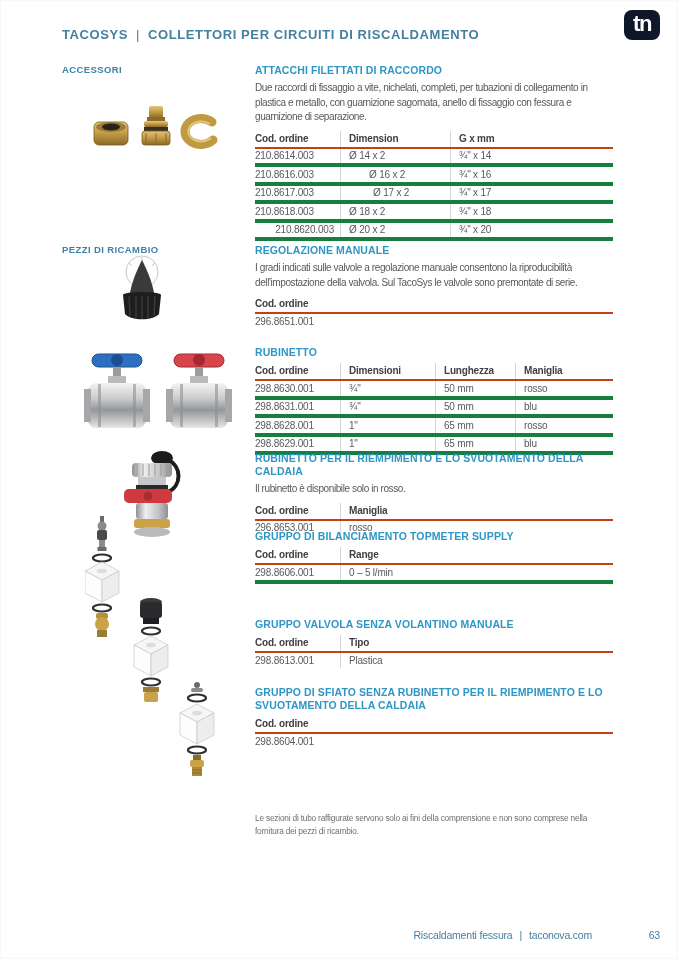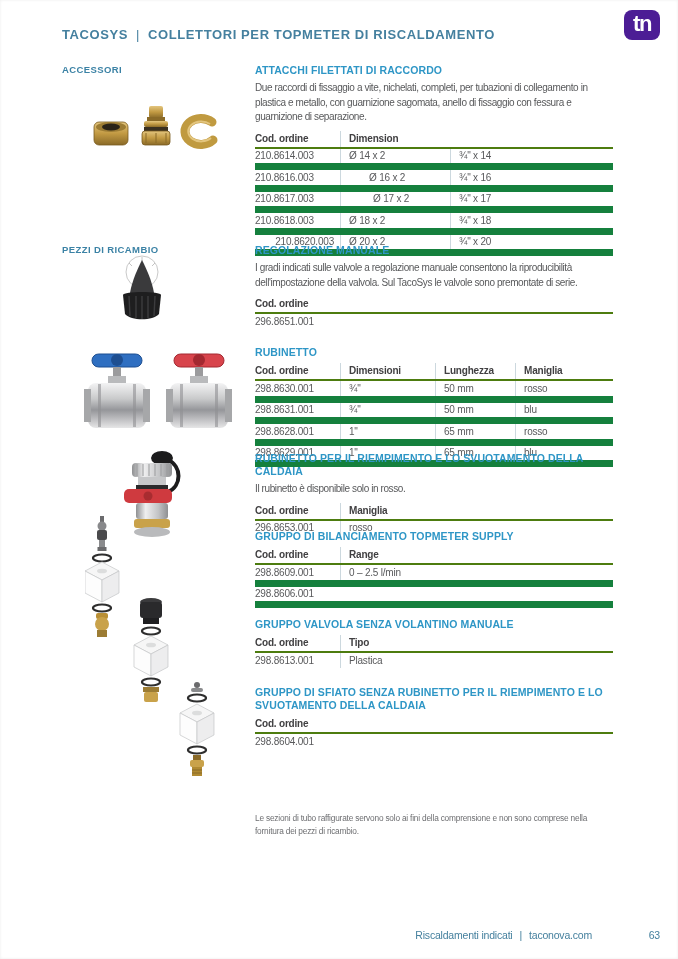--- a/index.html
+++ b/index.html
@@ -12,21 +12,21 @@
   .abs { position:absolute; }
 
   
   #header-title {
     left:62px; top:27px; font-size:13px; font-weight:bold;
     color:#45809f; letter-spacing:0.6px; white-space:nowrap;
   }
   #header-title .pipe { font-weight:400; padding:0 8px; }
   #logo {
     right:18px; top:10px; width:36px; height:30px;
-    background:#4c1d95; border-radius:8px;
+    background:#0f172a; border-radius:8px;
     color:#ffffff; font-weight:bold; font-size:22px;
     text-align:center; line-height:28px; letter-spacing:-1.5px;
   }
 
   
   .side-label {
     left:62px; font-size:9.5px; font-weight:bold;
     color:#3b82a5; letter-spacing:0.4px;
   }
 
@@ -36,22 +36,22 @@
     font-size:10.5px; font-weight:bold; color:#2e96c6;
     letter-spacing:0.1px; line-height:13px; margin:0 0 4px 0;
   }
   .sec-desc {
     font-size:10px; letter-spacing:-0.4px; color:#58595b;
     line-height:14.5px; margin:0 0 6px 0;
   }
 
   
   .ptable { font-size:10px; letter-spacing:-0.2px; color:#58595b; margin-top:3px; }
-  .thead { display:flex; font-weight:bold; color:#414042; border-bottom:2px solid #4d7c0f; }
-  .trow  { display:flex; border-bottom:7px solid #15803d; }
+  .thead { display:flex; font-weight:bold; color:#414042; border-bottom:2px solid #c2410c; }
+  .trow  { display:flex; border-bottom:4px solid #15803d; }
   .trow.noline { border-bottom:none; }
   .tcell { box-sizing:border-box; padding:1.5px 6px 2px 8px; border-left:1px solid #ccd8de; }
   .tcell.first { border-left:none; padding-left:0; }
   .thead .tcell { padding-top:2px; padding-bottom:3px; }
 
   
   #footnote {
     left:255px; top:812px; width:345px;
     font-size:8.3px; letter-spacing:-0.2px; line-height:12.5px; color:#6d6e71;
   }
@@ -60,21 +60,21 @@
   #footer-left .pipe { padding:0 7px; }
   #footer-page { right:18px; }
 
   
   .prod-img { display:block; }
 </style>
 </head>
 <body>
 
 <div class="abs" id="header-title">
-  <span>TACOSYS</span><span class="pipe">|</span><span>COLLETTORI PER TOPMETER DI RISCALDAMENTO</span>
+  <span>TACOSYS</span><span class="pipe">|</span><span>COLLETTORI PER CIRCUITI DI RISCALDAMENTO</span>
 </div>
 <div class="abs" id="logo">
   <span>tn</span>
 </div>
 
 <div class="abs side-label" style="top:64px">ACCESSORI</div>
 <div class="abs side-label" style="top:244px">PEZZI DI RICAMBIO</div>
 
 <svg class="abs prod-img" style="left:92px; top:100px" width="130" height="52" viewBox="0 0 130 52">
   <defs>
@@ -243,20 +243,21 @@
   </g>
 </svg>
 
 <div class="abs section" style="top:64px">
   <div class="sec-heading">ATTACCHI FILETTATI DI RACCORDO</div>
   <p class="sec-desc">Due raccordi di fissaggio a vite, nichelati, completi, per tubazioni di collegamento in plastica e metallo, con guarnizione sagomata, anello di fissaggio con fessura e guarnizione di separazione.</p>
   <div class="ptable">
       <div class="thead">
         <div class="tcell first" style="width: 85px;">Cod. ordine</div>
         <div class="tcell" style="width: 110px;">Dimension</div>
+        <div class="tcell" style="flex: 1 1 0%;">G x mm</div>
       </div>
       <div class="trow">
         <div class="tcell first" style="width: 85px;">210.8614.003</div>
         <div class="tcell" style="width: 110px;">Ø 14 x 2</div>
         <div class="tcell" style="flex: 1 1 0%;">¾" x 14</div>
       </div>
       <div class="trow">
         <div class="tcell first" style="width: 85px;">210.8616.003</div>
         <div class="tcell" style="width: 110px; padding-left: 28px;">Ø 16 x 2</div>
         <div class="tcell" style="flex: 1 1 0%;">¾" x 16</div>
@@ -344,25 +345,22 @@
 </div>
 
 <div class="abs section" style="top:530px">
   <div class="sec-heading">GRUPPO DI BILANCIAMENTO TOPMETER SUPPLY</div>
   <div class="ptable">
       <div class="thead">
         <div class="tcell first" style="width: 85px;">Cod. ordine</div>
         <div class="tcell" style="flex: 1 1 0%;">Range</div>
       </div>
       <div class="trow">
-        <div class="tcell first" style="width: 85px;">298.8609.001</div>
-        <div class="tcell" style="flex: 1 1 0%;">0 – 2.5 l/min</div>
-      </div>
-      <div class="trow">
         <div class="tcell first" style="width: 85px;">298.8606.001</div>
+        <div class="tcell" style="flex: 1 1 0%;">0 – 5 l/min</div>
       </div>
     </div>
 </div>
 
 <div class="abs section" style="top:618px">
   <div class="sec-heading">GRUPPO VALVOLA SENZA VOLANTINO MANUALE</div>
   <div class="ptable">
       <div class="thead">
         <div class="tcell first" style="width: 85px;">Cod. ordine</div>
         <div class="tcell" style="flex: 1 1 0%;">Tipo</div>
@@ -382,15 +380,15 @@
       </div>
       <div class="trow noline">
         <div class="tcell first" style="flex: 1 1 0%;">298.8604.001</div>
       </div>
     </div>
 </div>
 
 <div class="abs" id="footnote">Le sezioni di tubo raffigurate servono solo ai fini della comprensione e non sono comprese nella fornitura dei pezzi di ricambio.</div>
 
 <div class="abs footer-text" id="footer-left">
-  <span>Riscaldamenti indicati</span><span class="pipe">|</span><span>taconova.com</span>
+  <span>Riscaldamenti fessura</span><span class="pipe">|</span><span>taconova.com</span>
 </div>
 <div class="abs footer-text" id="footer-page">63</div>
 
 </body></html>

